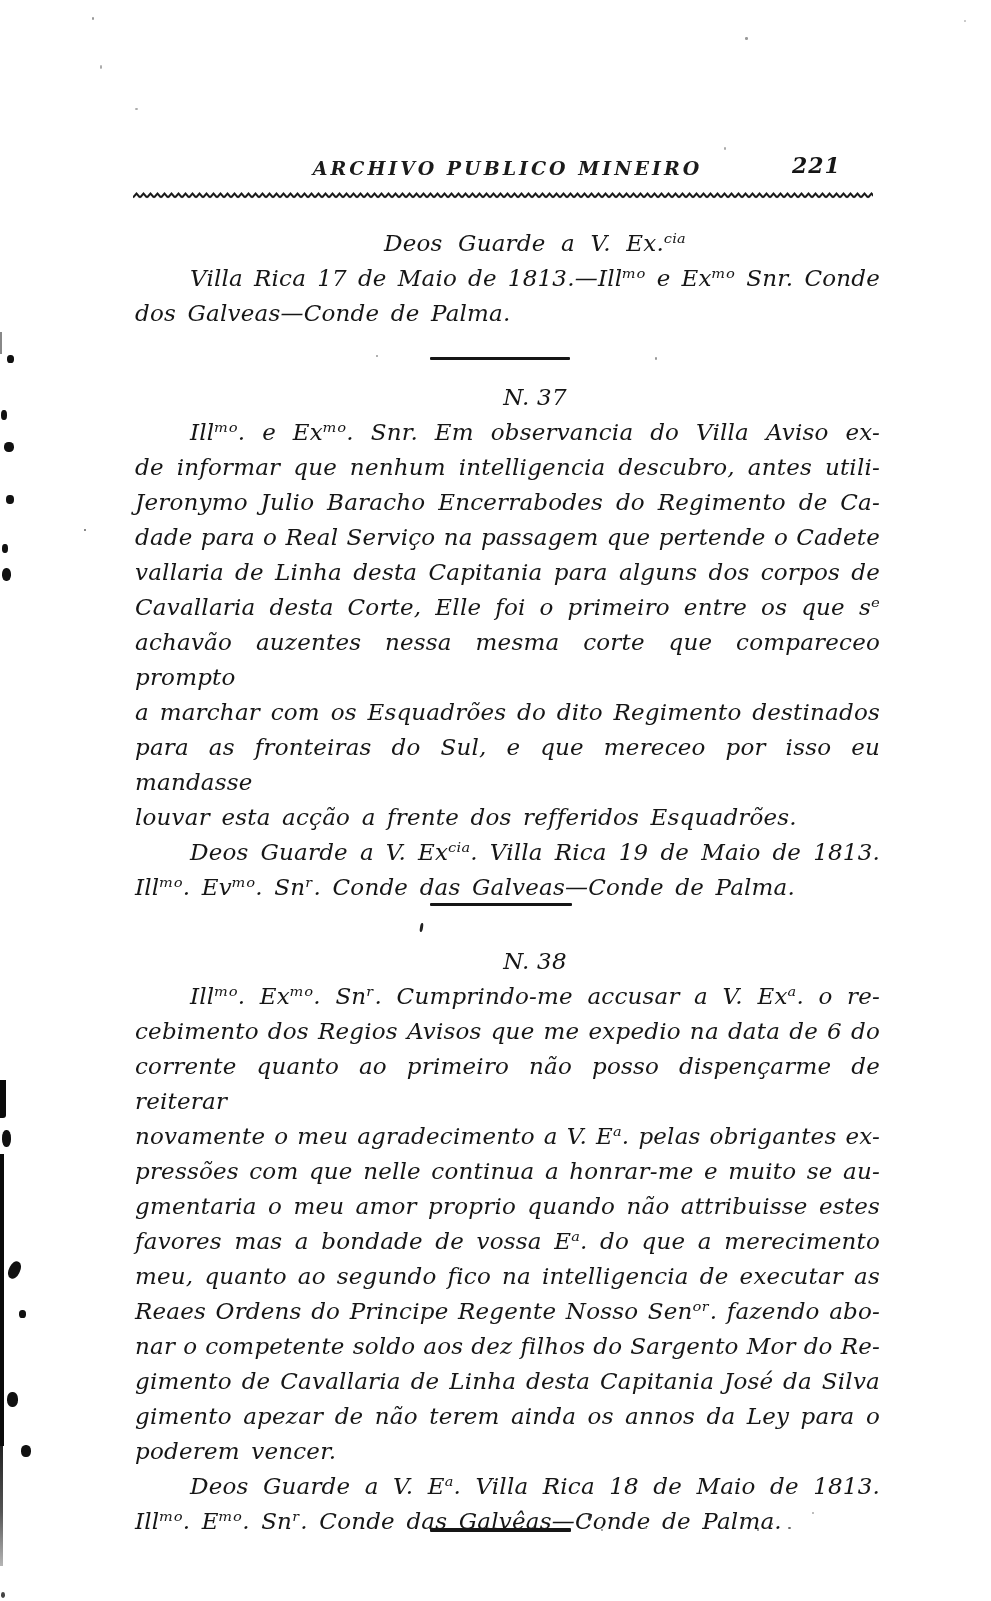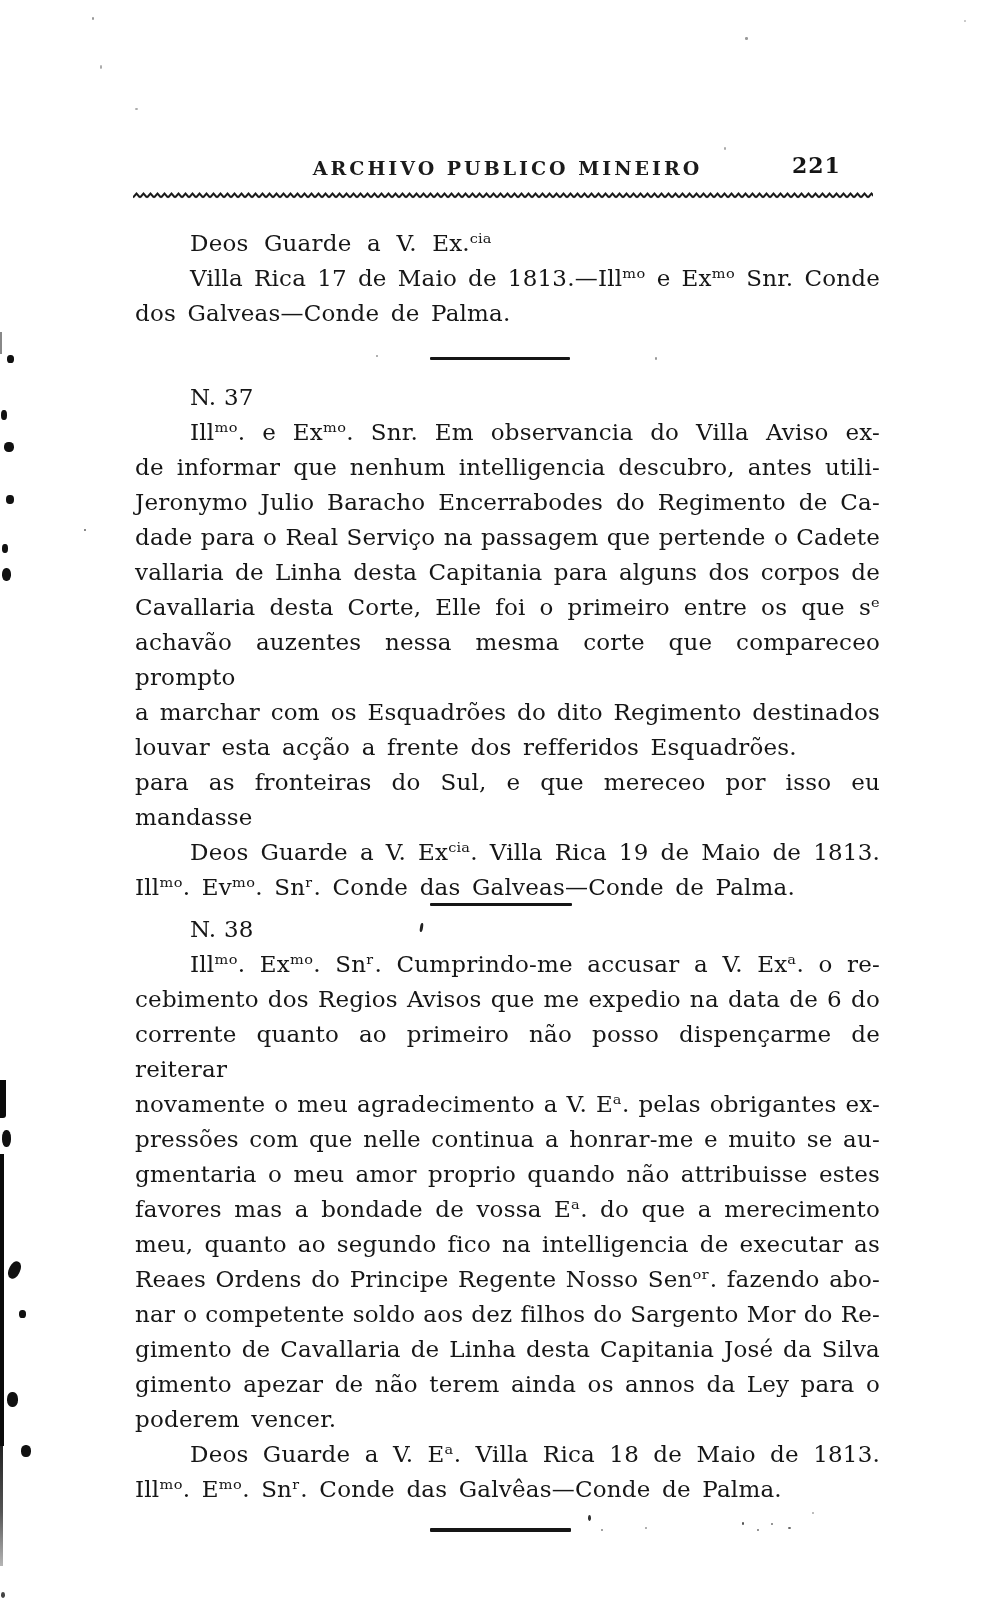--- a/index.html
+++ b/index.html
@@ -4,45 +4,45 @@
 <style>
   html,body{margin:0;padding:0;}
   body{
     width:991px;height:1601px;
     background:#ffffff;
     font-family:"DejaVu Serif","DejaVu Sans",serif;
     color:#181818;
     position:relative;
     overflow:hidden;
   }
-  .page{position:absolute;inset:0;}
+  .page{position:absolute;inset:0;font-style:italic;}
 
   
   .hdr-title{
     position:absolute;left:135px;top:157px;width:745px;
     text-align:center;font-size:19px;font-weight:bold;
     letter-spacing:3px;color:#1b1b1b;
   }
   .hdr-num{
     position:absolute;left:792px;top:152px;
     font-size:22px;font-weight:bold;letter-spacing:1px;color:#151515;
   }
   .wavy{position:absolute;left:133px;top:191px;}
 
   
   .col{position:absolute;left:135px;width:745px;}
   .blockA{top:226px;}
   .blockB{top:380px;}
-  .blockC{top:912px;}
+  .blockC{top:944px;}
   .ln{
     font-size:23px;line-height:35px;color:#161616;
     letter-spacing:0.2px;
   }
   .j{text-align:justify;text-align-last:justify;text-justify:inter-word;}
-  .ind{text-indent:55px;}
+  .ind{text-indent:55px;text-align:center;}
   .wide{word-spacing:8px;}
   .wide2{word-spacing:4px;}
 
   
   .rule{position:absolute;background:#161616;border-radius:1px;}
   .r1{left:430px;top:357px;width:140px;height:3px;}
   .r2{left:430px;top:903px;width:142px;height:3px;}
   .r3{left:430px;top:1528px;width:141px;height:4px;}
 
   
@@ -77,22 +77,22 @@
   <div class="col blockB">
     <div class="ln ind">N. 37</div>
     <div class="ln ind j">Illᵐᵒ. e Exᵐᵒ. Snr. Em observancia do Villa Aviso ex-</div>
     <div class="ln j">de informar que nenhum intelligencia descubro, antes utili-</div>
     <div class="ln j">Jeronymo Julio Baracho Encerrabodes do Regimento de Ca-</div>
     <div class="ln j">dade para o Real Serviço na passagem que pertende o Cadete</div>
     <div class="ln j">vallaria de Linha desta Capitania para alguns dos corpos de</div>
     <div class="ln j">Cavallaria desta Corte, Elle foi o primeiro entre os que sᵉ</div>
     <div class="ln j">achavão auzentes nessa mesma corte que compareceo prompto</div>
     <div class="ln j">a marchar com os Esquadrões do dito Regimento destinados</div>
+    <div class="ln j">para as fronteiras do Sul, e que mereceo por isso eu mandasse</div>
     <div class="ln wide2">louvar esta acção a frente dos refferidos Esquadrões.</div>
-    <div class="ln j">para as fronteiras do Sul, e que mereceo por isso eu mandasse</div>
     <div class="ln ind j">Deos Guarde a V. Exᶜⁱᵃ. Villa Rica 19 de Maio de 1813.</div>
     <div class="ln wide2">Illᵐᵒ. Evᵐᵒ. Snʳ. Conde das Galveas—Conde de Palma.</div>
   </div>
 
   <div class="rule r2"></div>
 
   <div class="col blockC">
     <div class="ln ind">N. 38</div>
     <div class="ln ind j">Illᵐᵒ. Exᵐᵒ. Snʳ. Cumprindo-me accusar a V. Exᵃ. o re-</div>
     <div class="ln j">cebimento dos Regios Avisos que me expedio na data de 6 do</div>

